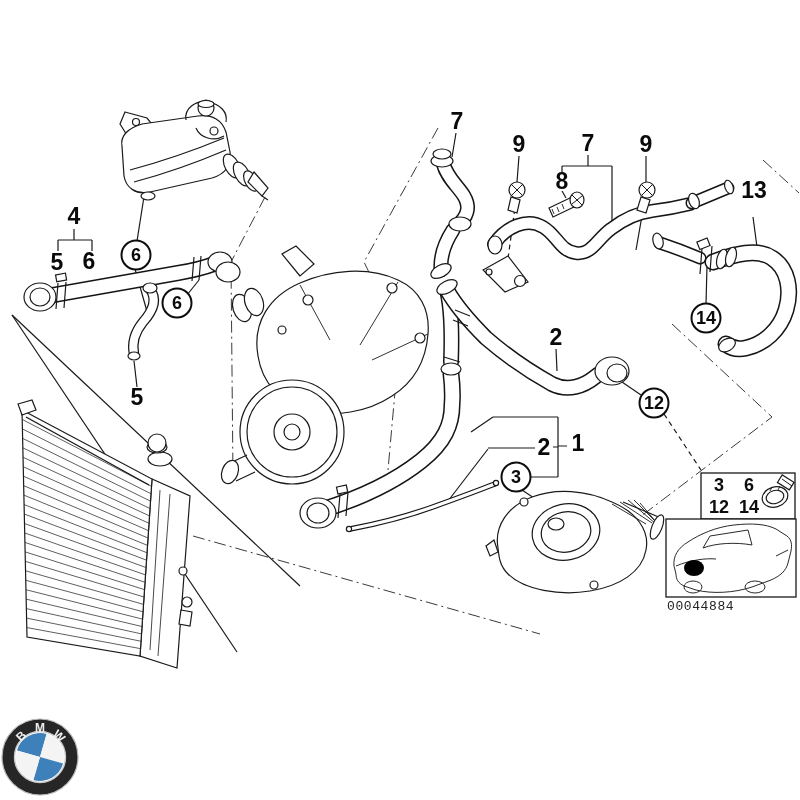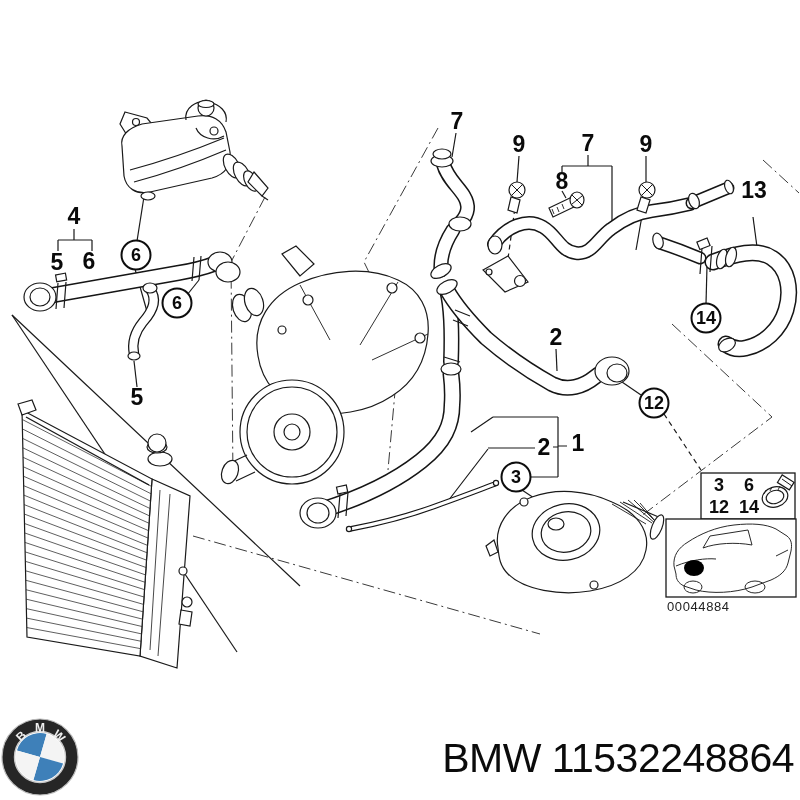--- a/index.html
+++ b/index.html
@@ -9,21 +9,21 @@
   .lbl{position:absolute;transform:translate(-50%,-50%);font-weight:700;font-size:23px;
        color:#0a0a0a;z-index:3;line-height:1;}
   .circ{position:absolute;transform:translate(-50%,-50%);width:27px;height:27px;
         border:2.4px solid #0d0d0d;border-radius:50%;background:#fff;display:flex;
         align-items:center;justify-content:center;font-weight:700;font-size:18px;
         color:#0a0a0a;z-index:3;}
   #inset-grid{position:absolute;left:704px;top:474px;width:60px;height:44px;display:grid;
         grid-template-columns:1fr 1fr;align-items:center;justify-items:center;
         font-weight:700;font-size:18px;color:#0d0d0d;z-index:3;}
   #image-code{position:absolute;left:667px;top:599px;font-size:13px;color:#222;
-        letter-spacing:.6px;z-index:3;}
+        letter-spacing:.6px;z-index:3;font-family:Liberation Mono, monospace;}
   #part-number{position:absolute;right:6px;top:735px;font-size:41px;color:#0b0b0b;
         white-space:nowrap;z-index:3;letter-spacing:-0.5px;}
 </style>
 </head>
 <body>
 
 <div id="stage">
 
   <svg id="artwork" width="800" height="800" viewBox="0 0 800 800">
 
@@ -313,14 +313,13 @@
 
   <div id="inset-grid">
     <span>3</span>
     <span>6</span>
     <span>12</span>
     <span>14</span>
   </div>
 
   <div id="image-code">00044884</div>
 
-  <div id="part-number">BMW 11532248864</div>
 </div>
 
 </body></html>

